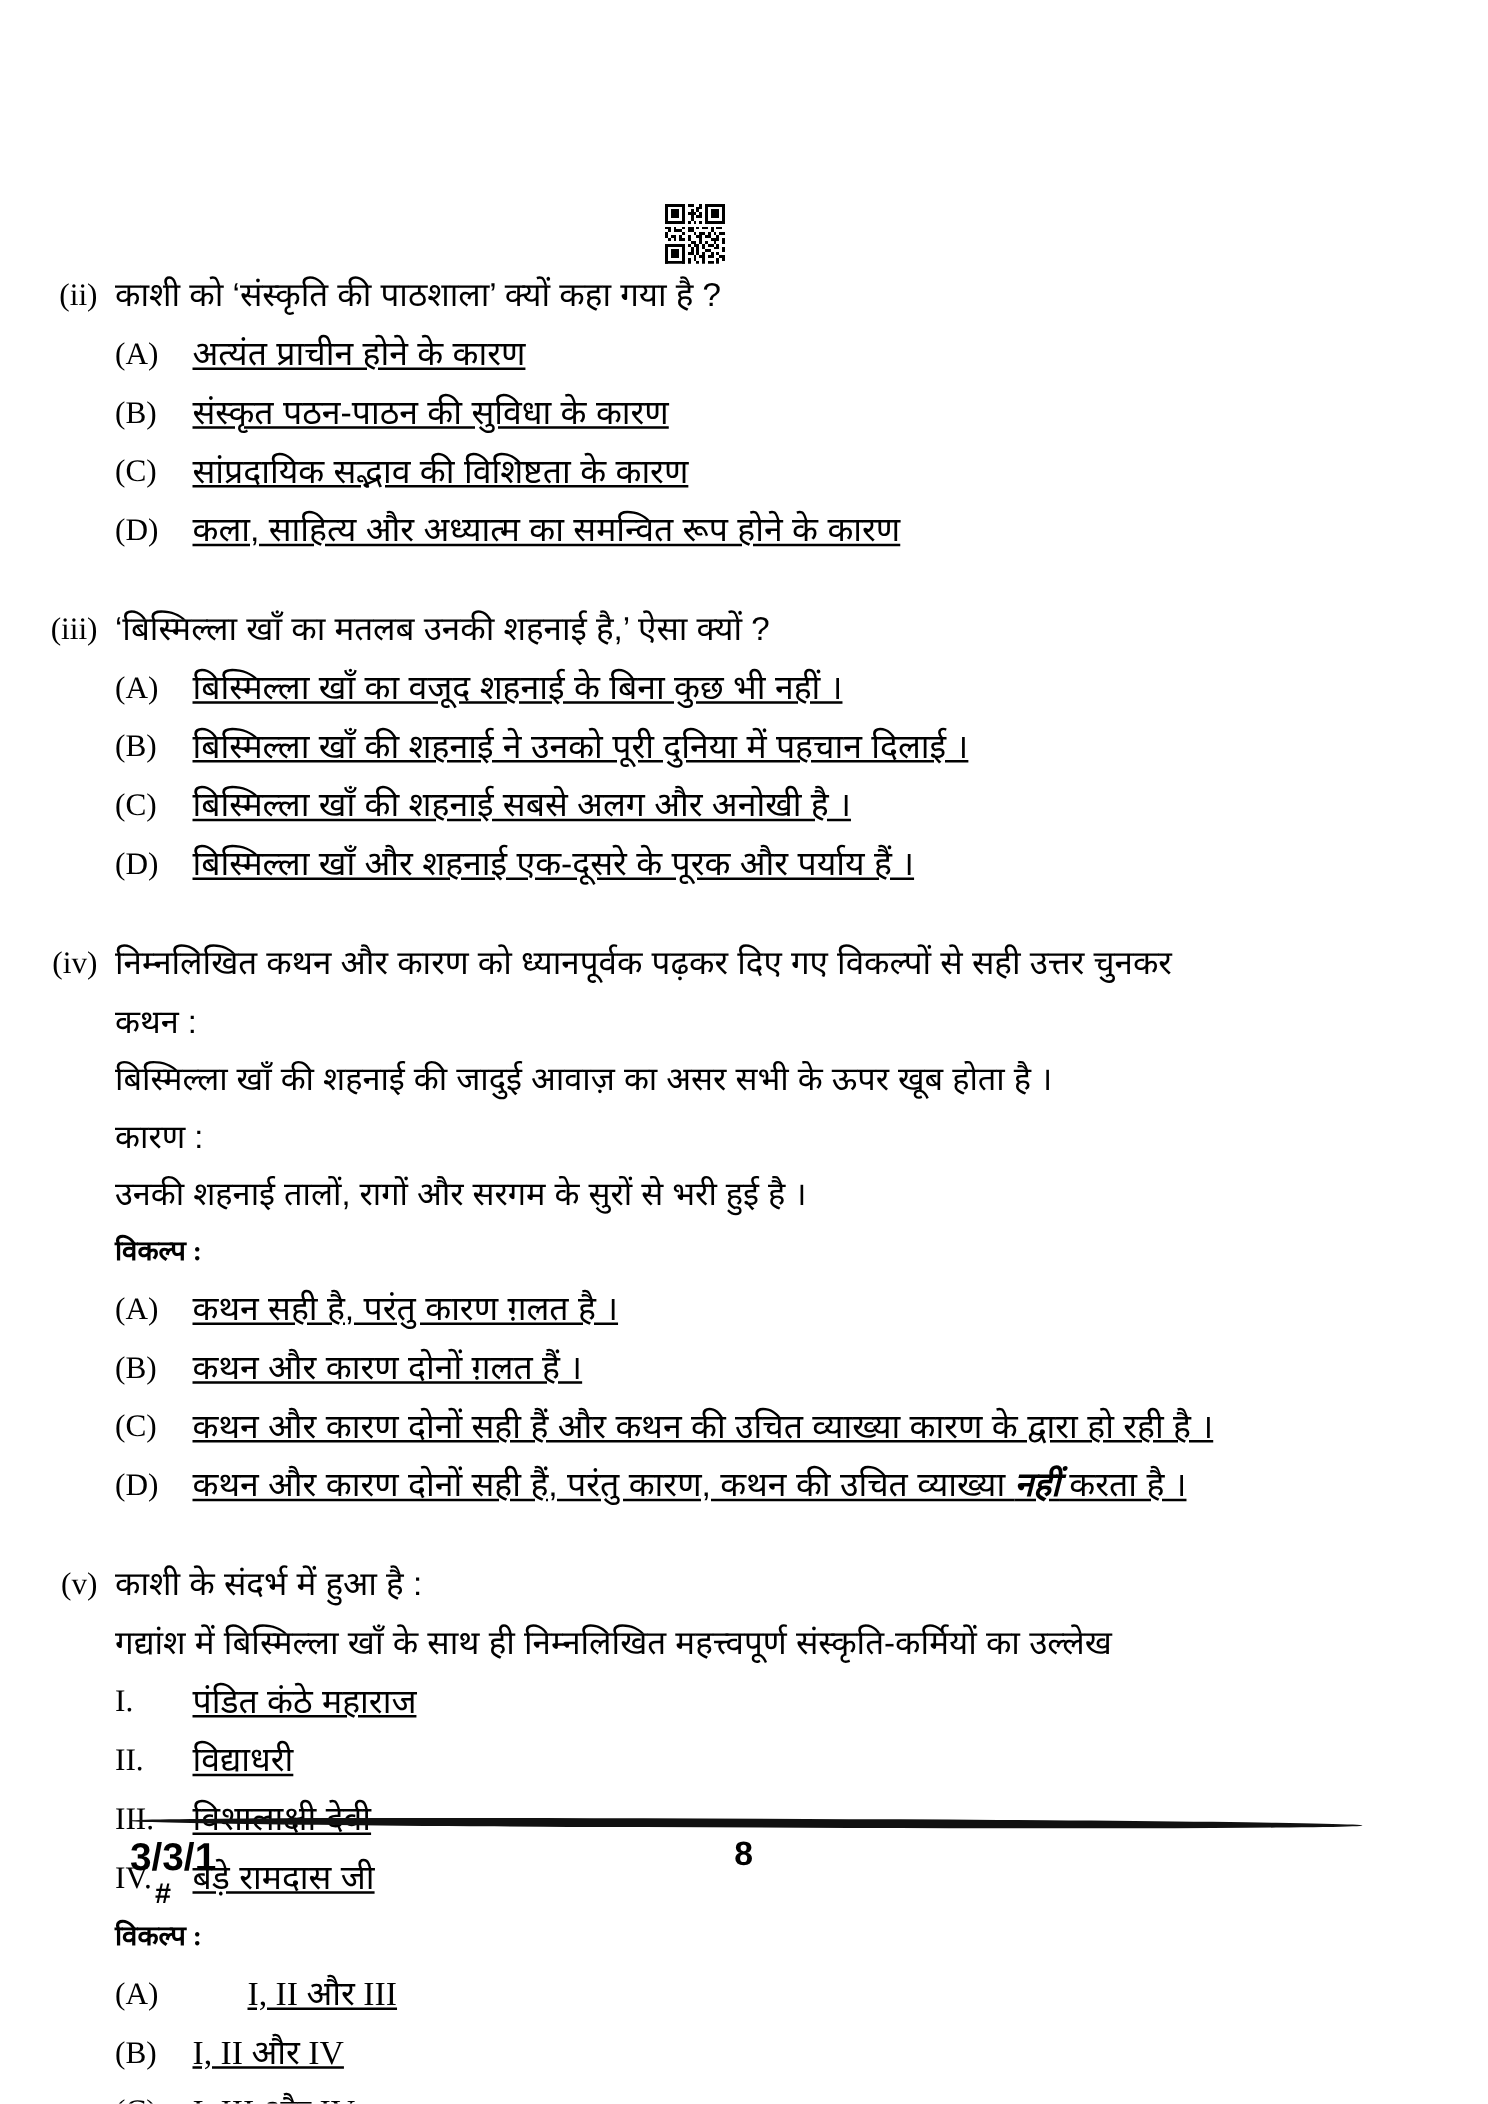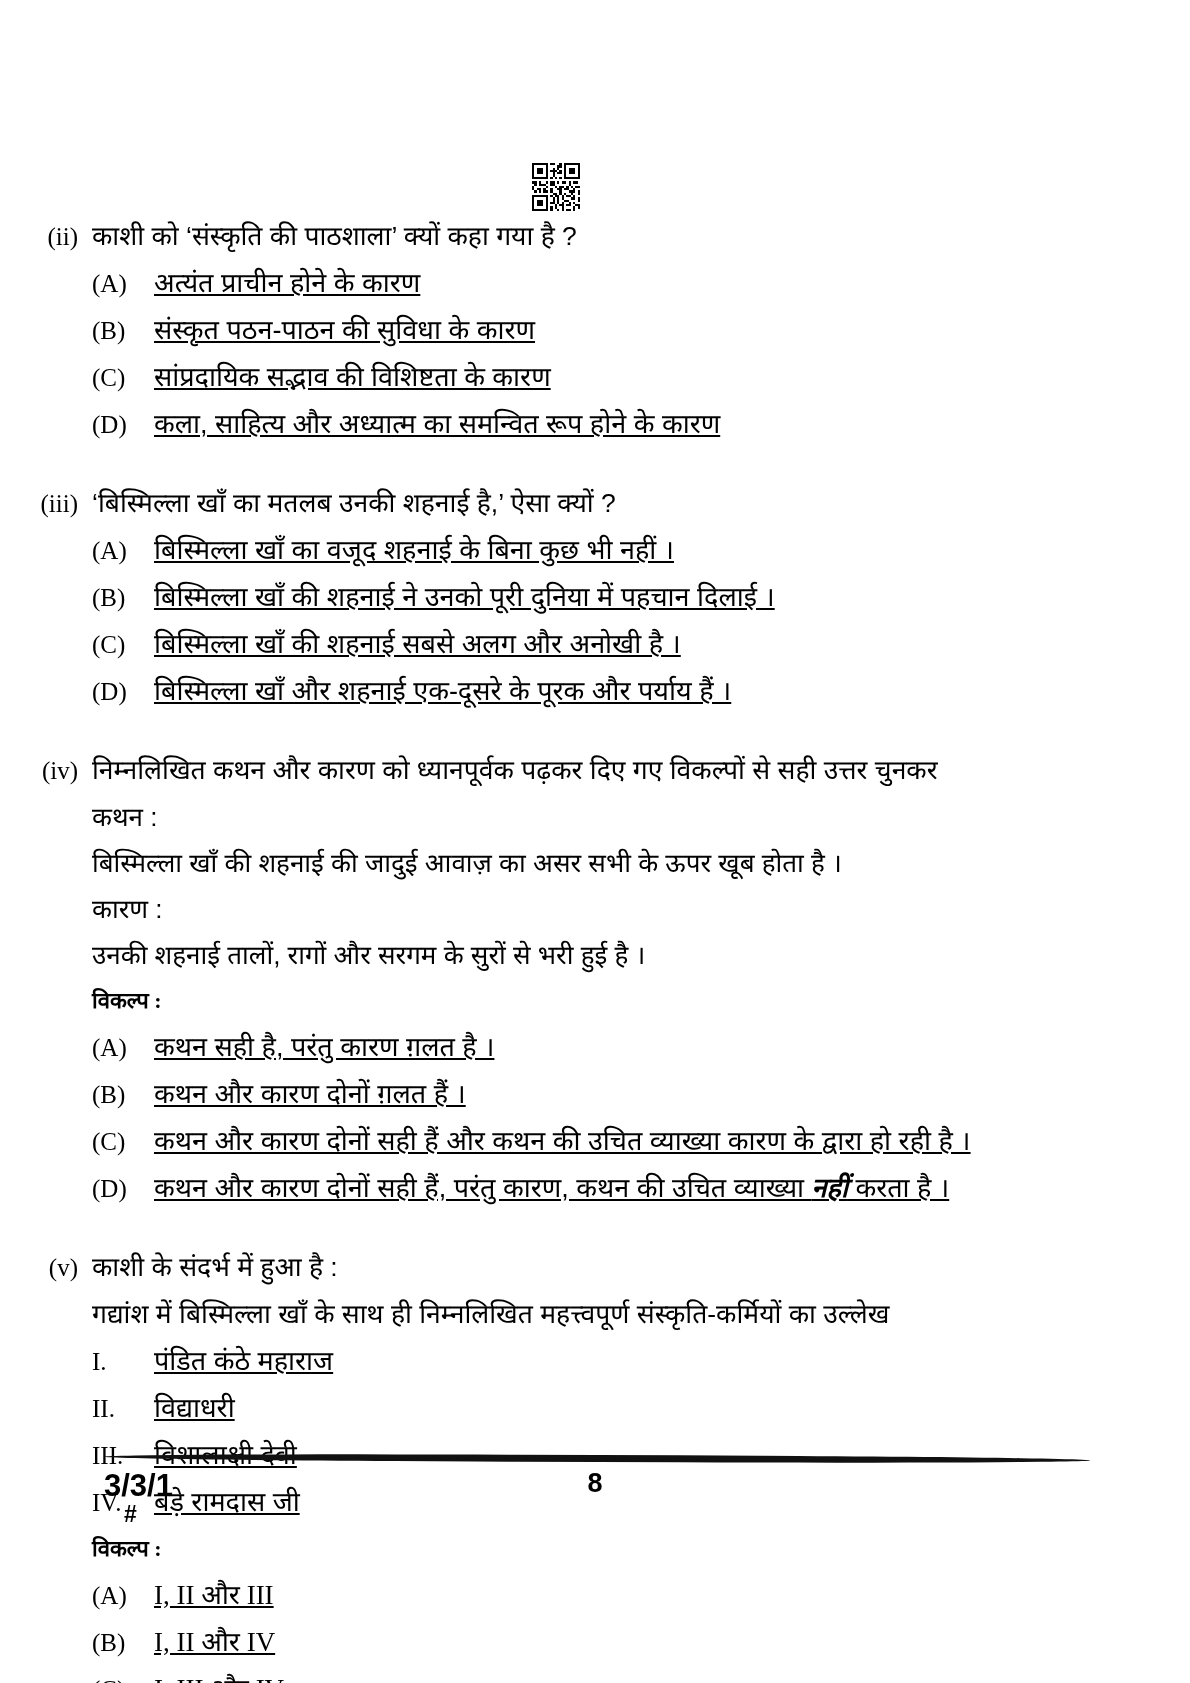--- a/index.html
+++ b/index.html
@@ -380,21 +380,21 @@
         </div>
         <div class="opt">
           <span class="rnum-lbl">IV.</span>
           <span class="opt-txt">बड़े रामदास जी</span>
         </div>
 
         <div class="vikalp">विकल्प :</div>
 
         <div class="opt">
           <span class="opt-lbl">(A)</span>
-          <span class="opt-txt" style="font-family:'Liberation Serif',serif;">I, II  और III</span>
+          <span class="opt-txt" style="font-family:'Liberation Serif',serif;margin-left:44px;">I, II  और III</span>
         </div>
         <div class="opt">
           <span class="opt-lbl">(B)</span>
           <span class="opt-txt" style="font-family:'Liberation Serif',serif;">I, II  और IV</span>
         </div>
         <div class="opt">
           <span class="opt-lbl">(C)</span>
           <span class="opt-txt" style="font-family:'Liberation Serif',serif;">I, III  और IV</span>
         </div>
         <div class="opt">

